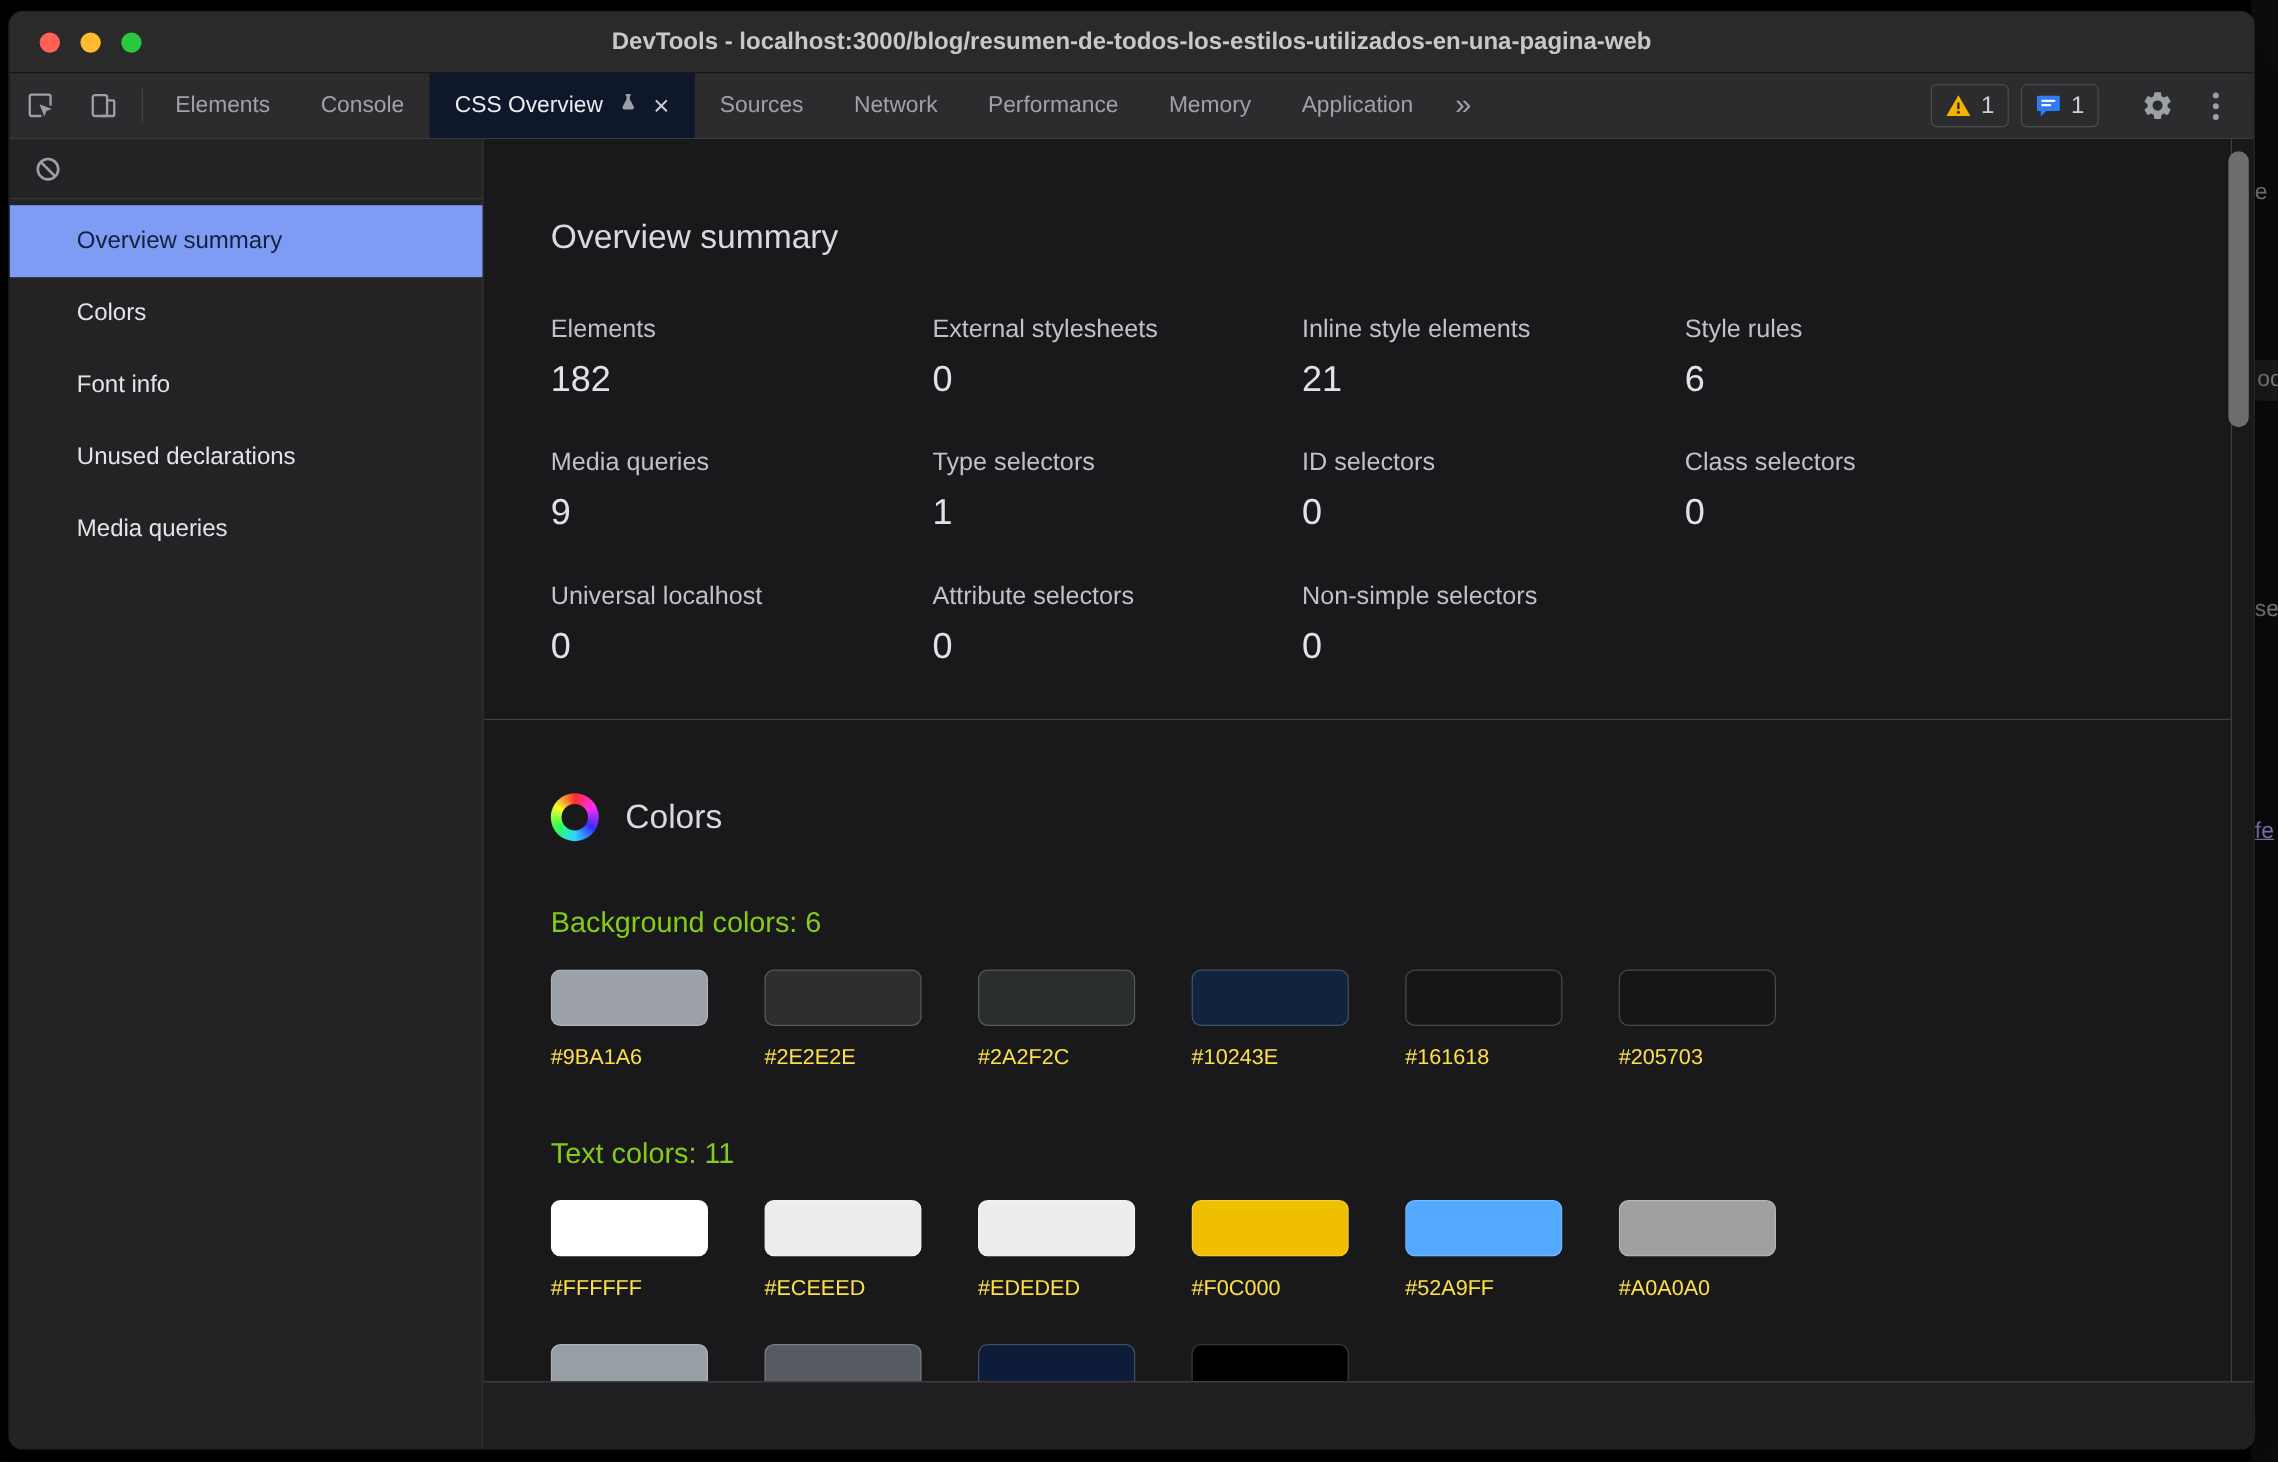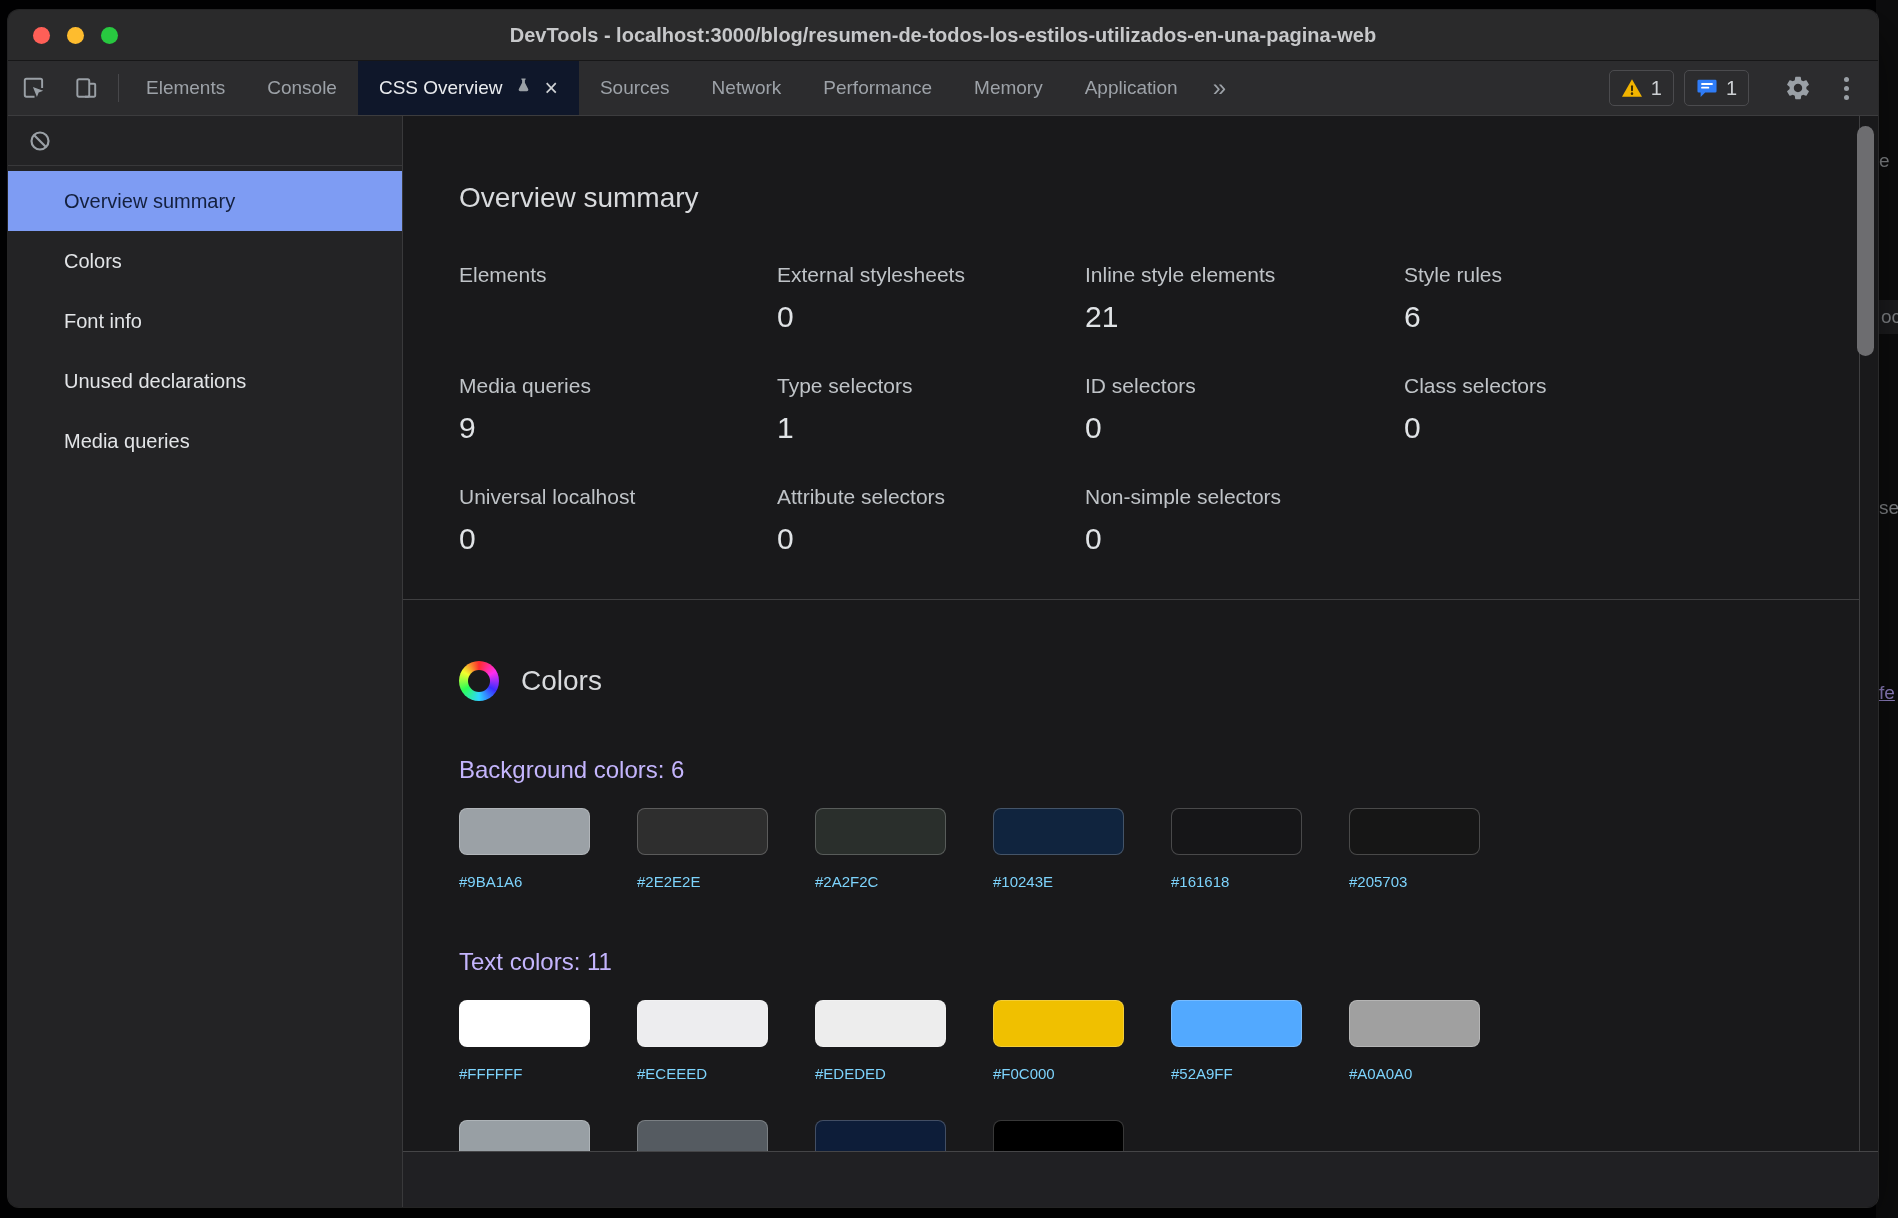--- a/index.html
+++ b/index.html
@@ -78,27 +78,27 @@
   .sec-heading{font-size:28px;color:#d8dadd;font-weight:400;}
   .stats-grid{margin-top:46px;display:grid;grid-template-columns:318px 308px 319px 1fr;row-gap:32px;}
   .stat .stat-label{font-size:21px;color:#bfc3c7;line-height:29px;}
   .stat .stat-value{font-size:30px;color:#e0e3e6;line-height:44px;margin-top:6px;}
 
   .section2{flex:1;padding:60px 0 0 56px;box-sizing:border-box;overflow:hidden;}
   .colors-head{display:flex;align-items:center;gap:22px;height:42px;}
   .hue-ring{width:40px;height:40px;border-radius:50%;position:relative;flex:0 0 40px;
     background:conic-gradient(from 0deg,#ff2d2d,#ff2dee,#3a2dff,#2dd6ff,#2dff55,#f4ff2d,#ff2d2d);}
   .hue-ring::after{content:"";position:absolute;left:9px;top:9px;width:22px;height:22px;border-radius:50%;background:#19191b;}
-  .group-label{font-size:24px;color:#c4b5fd;margin-top:54px;}
+  .group-label{font-size:24px;color:#84cc16;margin-top:54px;}
   .group-label.first{margin-top:54px;}
   .swatch-row{display:flex;gap:47px;margin-top:24px;}
   .swatch-item{width:131px;}
   .chip{width:131px;height:47px;border-radius:8px;border:1px solid rgba(255,255,255,0.22);
     box-sizing:border-box;cursor:pointer;}
-  .hex{font-size:15px;color:#7dd3fc;margin-top:14px;line-height:25px;}
+  .hex{font-size:18px;color:#fde047;margin-top:14px;line-height:25px;}
   .swatch-row.partial{margin-top:34px;}
 
   .bottom-strip{position:absolute;left:0;right:0;bottom:0;height:55px;background:#202023;
     border-top:1px solid #454547;}
   .scroll-thumb{position:absolute;right:4px;top:10px;width:17px;height:230px;border-radius:9px;
     background:#6d6d70;cursor:pointer;}
 </style>
 </head>
 <body>
 
@@ -244,20 +244,21 @@
 
     <div class="main">
       <div class="pane">
 
         <div class="section1">
           <div class="sec-heading">Overview summary</div>
           <div class="stats-grid">
 
           <div class="stat">
               <div class="stat-label">Elements</div>
+              <div class="stat-value">182</div>
             </div>
               <div class="stat">
               <div class="stat-label">External stylesheets</div>
               <div class="stat-value">0</div>
             </div>
               <div class="stat">
               <div class="stat-label">Inline style elements</div>
               <div class="stat-value">21</div>
             </div>
               <div class="stat">

